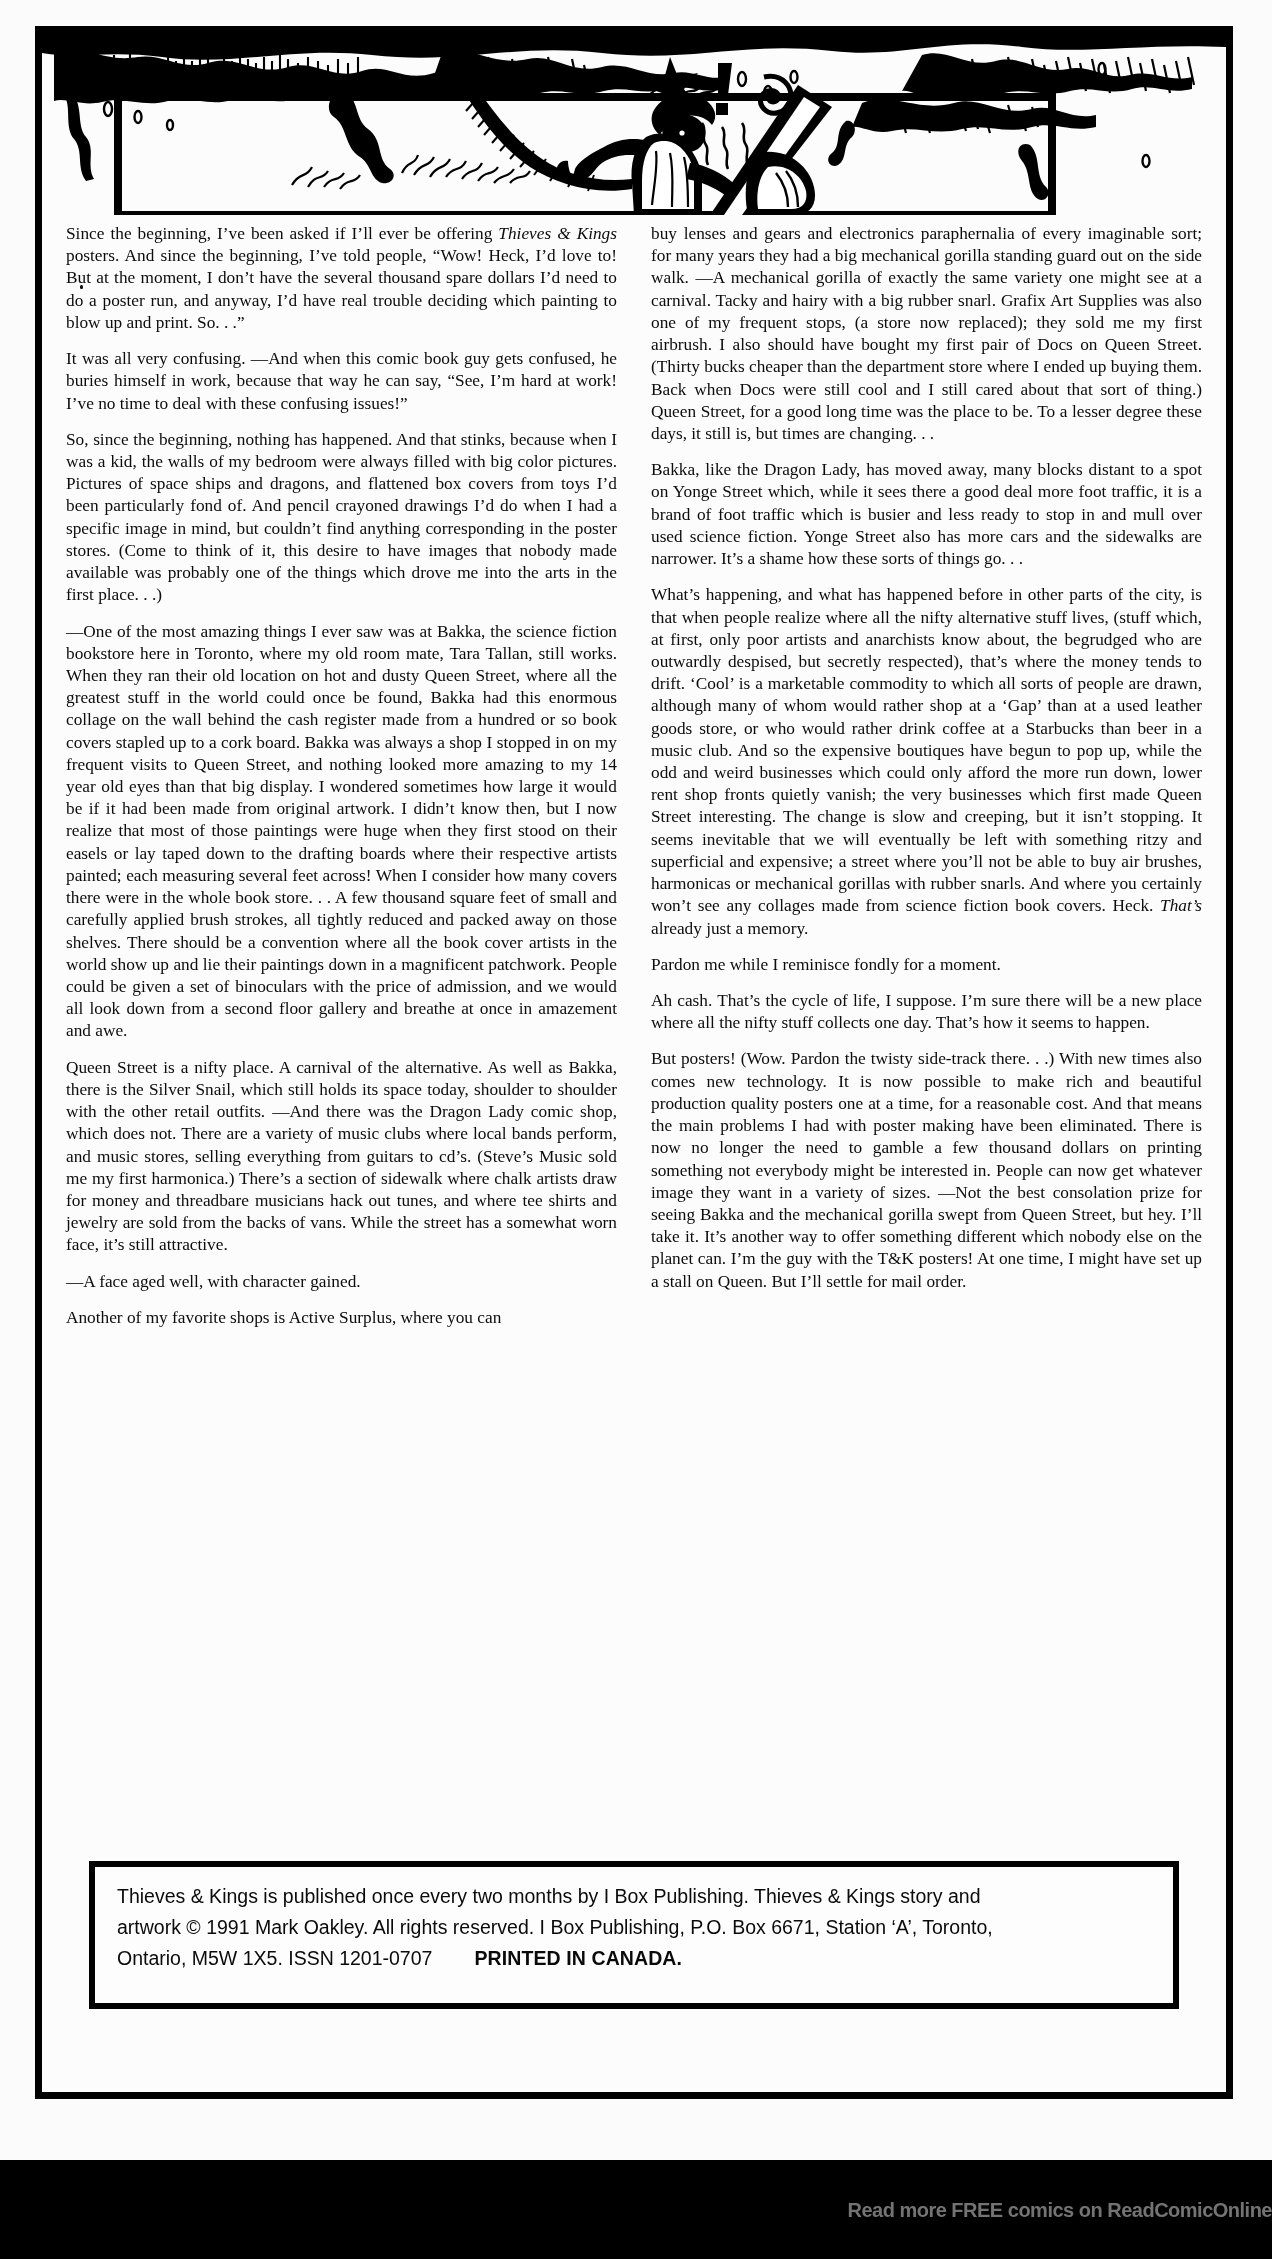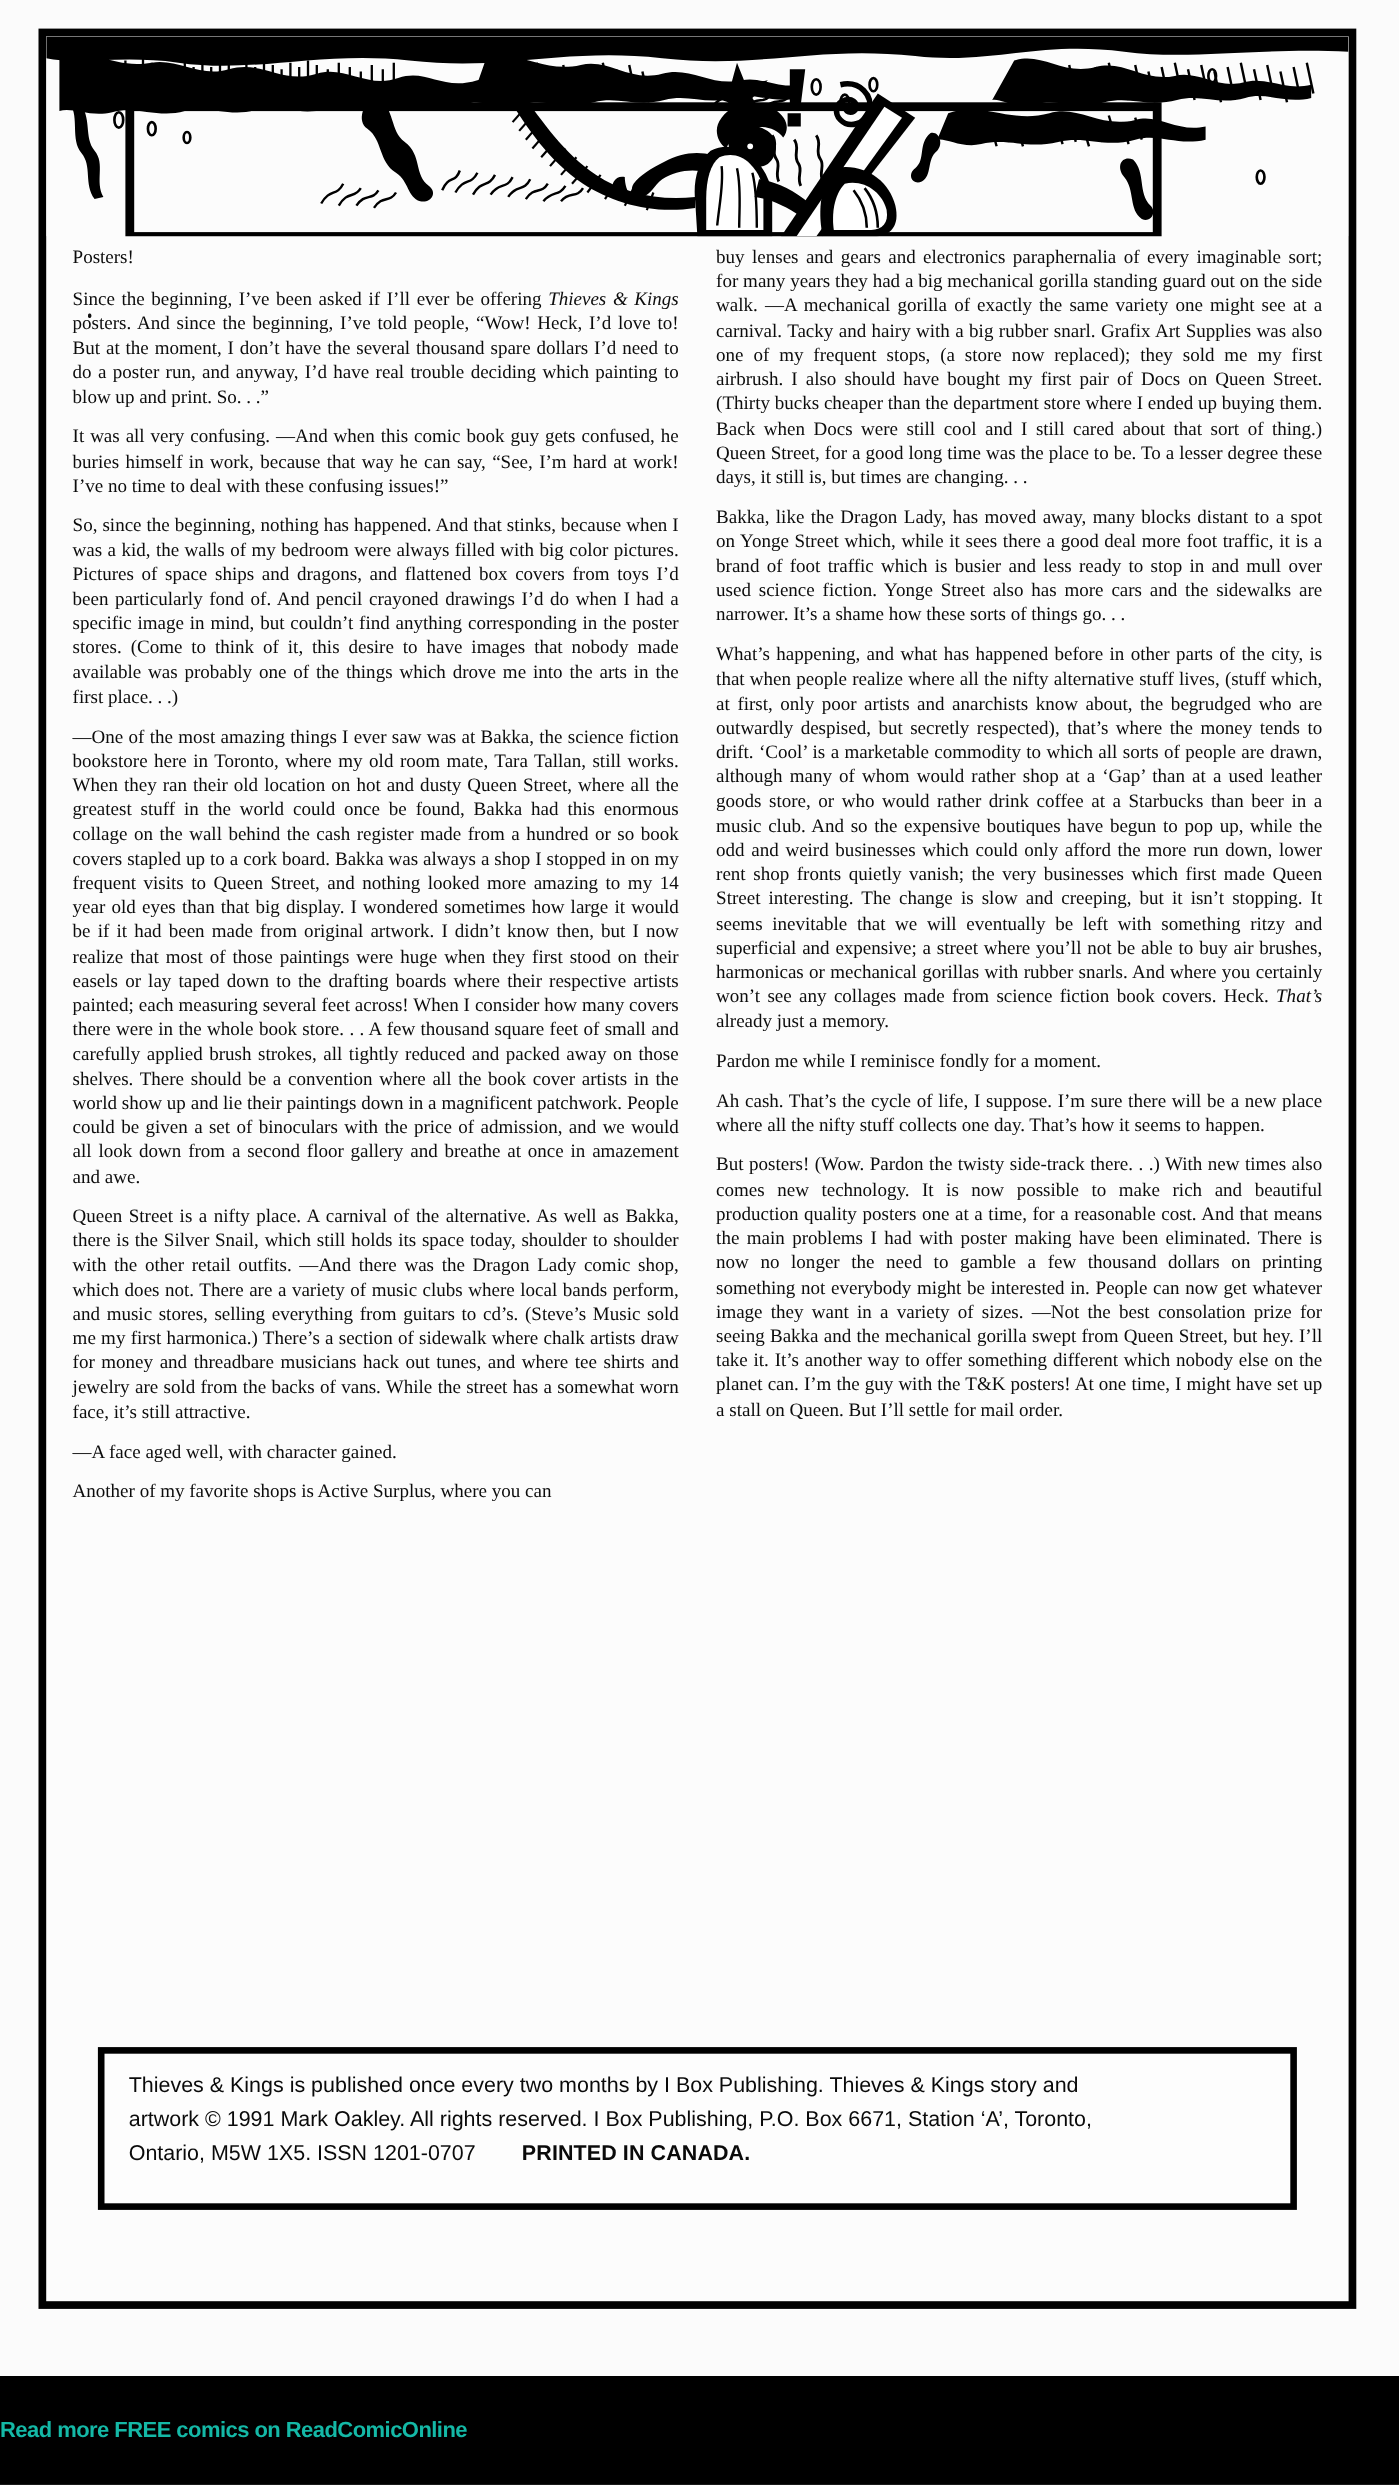--- a/index.html
+++ b/index.html
@@ -118,22 +118,22 @@
     top: 2160px;
     width: 1272px;
     height: 99px;
     background: #000000;
   }
   #promo-text {
     position: absolute;
     left: 0; right: 0;
     top: 50%;
     transform: translateY(-50%);
-    text-align: left;
-    color: #14b8a6;
+    text-align: right;
+    color: #737373;
     font-family: "Liberation Sans", "DejaVu Sans", sans-serif;
     font-weight: bold;
     font-size: 54px;
     letter-spacing: -0.5px;
     transform-origin: center;
   }
   #promo-gap {
     position: absolute;
     left: 0;
     top: 2140px;
@@ -401,21 +401,20 @@
             <path d="M700,90 C706,98 698,104 704,112 C708,118 702,124 706,132"></path>
           </g>
         </g>
       </svg>
     </div>
 
     <div id="article">
 
       <div class="column">
         <span class="ink-dot"></span>
-        <p class="heading-line">Posters!</p>
         <p>Since the beginning, I’ve been asked if I’ll ever be offering <span class="em">Thieves &amp; Kings</span> posters.  And since the beginning, I’ve told people, “Wow!  Heck, I’d love to!  But at the moment, I don’t have the several thousand spare dollars I’d need to do a poster run, and anyway, I’d have real trouble deciding which painting to blow up and print.  So. . .”</p>
         <p>It was all very confusing.  —And when this comic book guy gets confused, he buries himself in work, because that way he can say, “See, I’m hard at work!  I’ve no time to deal with these confusing issues!”</p>
         <p>So, since the beginning, nothing has happened.  And that stinks, because when I was a kid, the walls of my bedroom were always filled with big color pictures.  Pictures of space ships and dragons, and flattened box covers from toys I’d been particularly fond of.  And pencil crayoned drawings I’d do when I had a specific image in mind, but couldn’t find anything corresponding in the poster stores.  (Come to think of it, this desire to have images that nobody made available was probably one of the things which drove me into the arts in the first place. . .)</p>
         <p>—One of the most amazing things I ever saw was at Bakka, the science fiction bookstore here in Toronto, where my old room mate, Tara Tallan, still works.  When they ran their old location on hot and dusty Queen Street, where all the greatest stuff in the world could once be found, Bakka had this enormous collage on the wall behind the cash register made from a hundred or so book covers stapled up to a cork board.  Bakka was always a shop I stopped in on my frequent visits to Queen Street, and nothing looked more amazing to my 14 year old eyes than that big display.  I wondered sometimes how large it would be if it had been made from original artwork.  I didn’t know then, but I now realize that most of those paintings were huge when they first stood on their easels or lay taped down to the drafting boards where their respective artists painted; each measuring several feet across!  When I consider how many covers there were in the whole book store. . .  A few thousand square feet of small and carefully applied brush strokes, all tightly reduced and packed away on those shelves.  There should be a convention where all the book cover artists in the world show up and lie their paintings down in a magnificent patchwork.  People could be given a set of binoculars with the price of admission, and we would all look down from a second floor gallery and breathe at once in amazement and awe.</p>
         <p>Queen Street is a nifty place.  A carnival of the alternative.  As well as Bakka, there is the Silver Snail, which still holds its space today, shoulder to shoulder with the other retail outfits.  —And there was the Dragon Lady comic shop, which does not.  There are a variety of music clubs where local bands perform, and music stores, selling everything from guitars to cd’s.  (Steve’s Music sold me my first harmonica.)  There’s a section of sidewalk where chalk artists draw for money and threadbare musicians hack out tunes, and where tee shirts and jewelry are sold from the backs of vans.  While the street has a somewhat worn face, it’s still attractive.</p>
         <p>—A face aged well, with character gained.</p>
         <p class="nogap">Another of my favorite shops is Active Surplus, where you can</p>
       </div>
 
       <div class="column">

